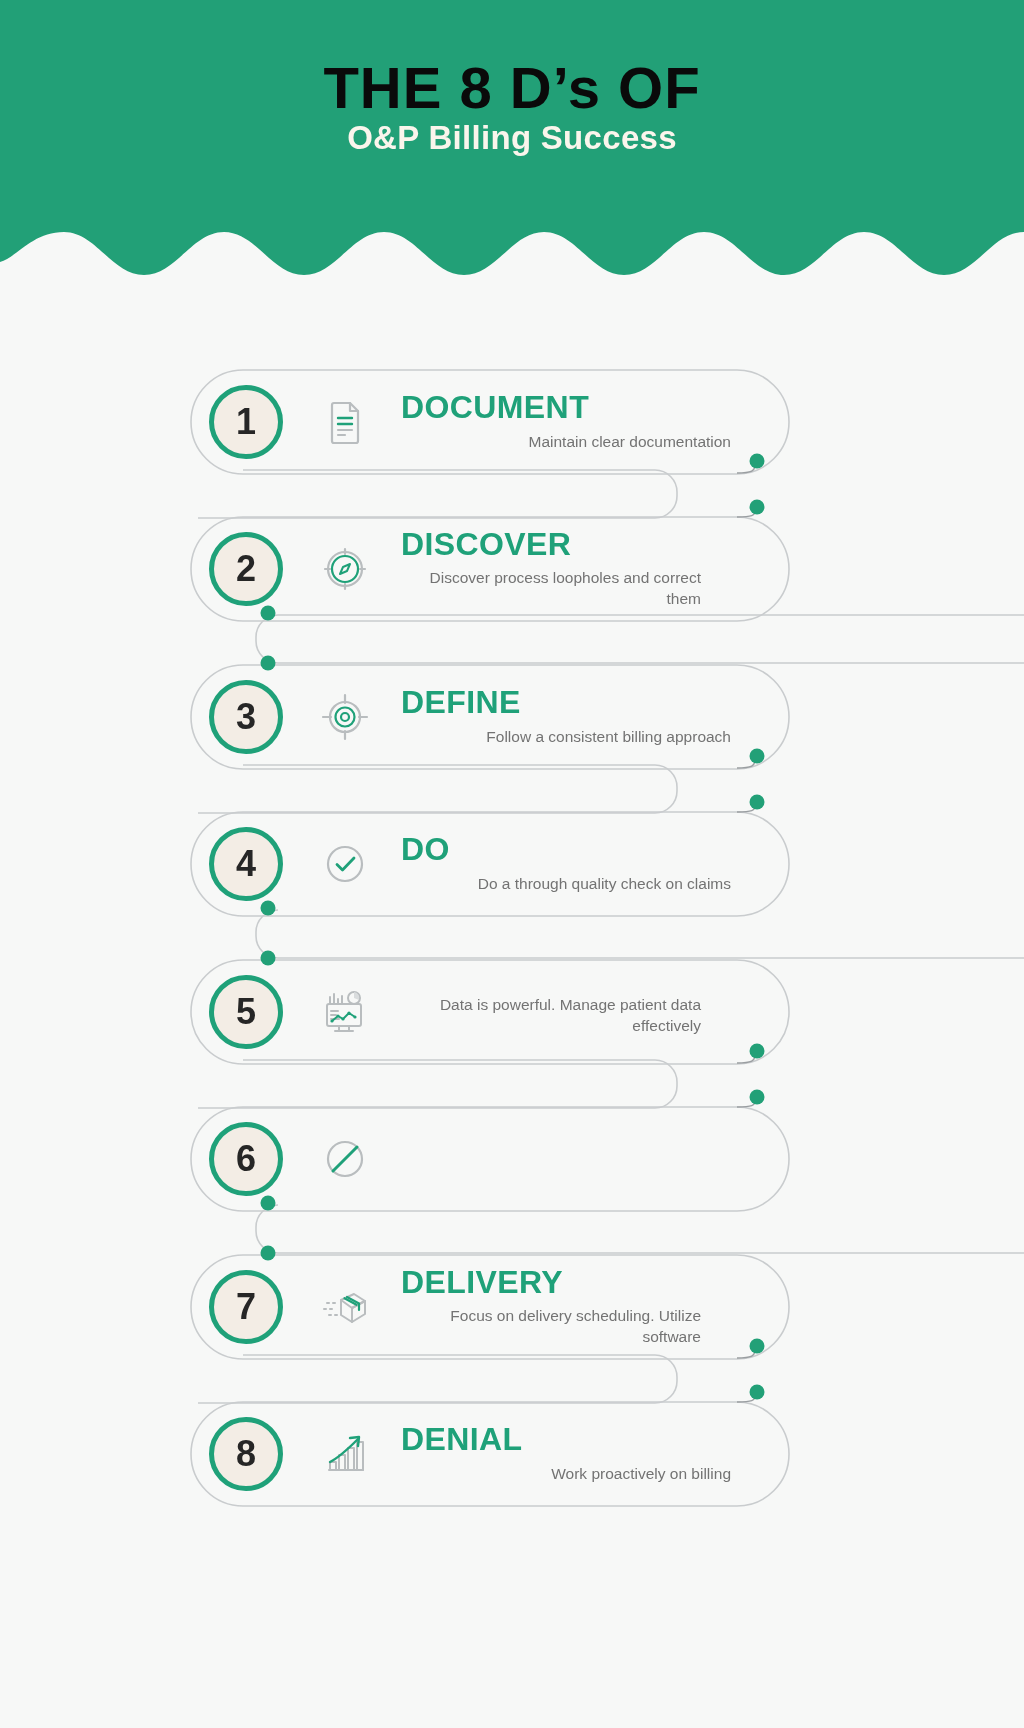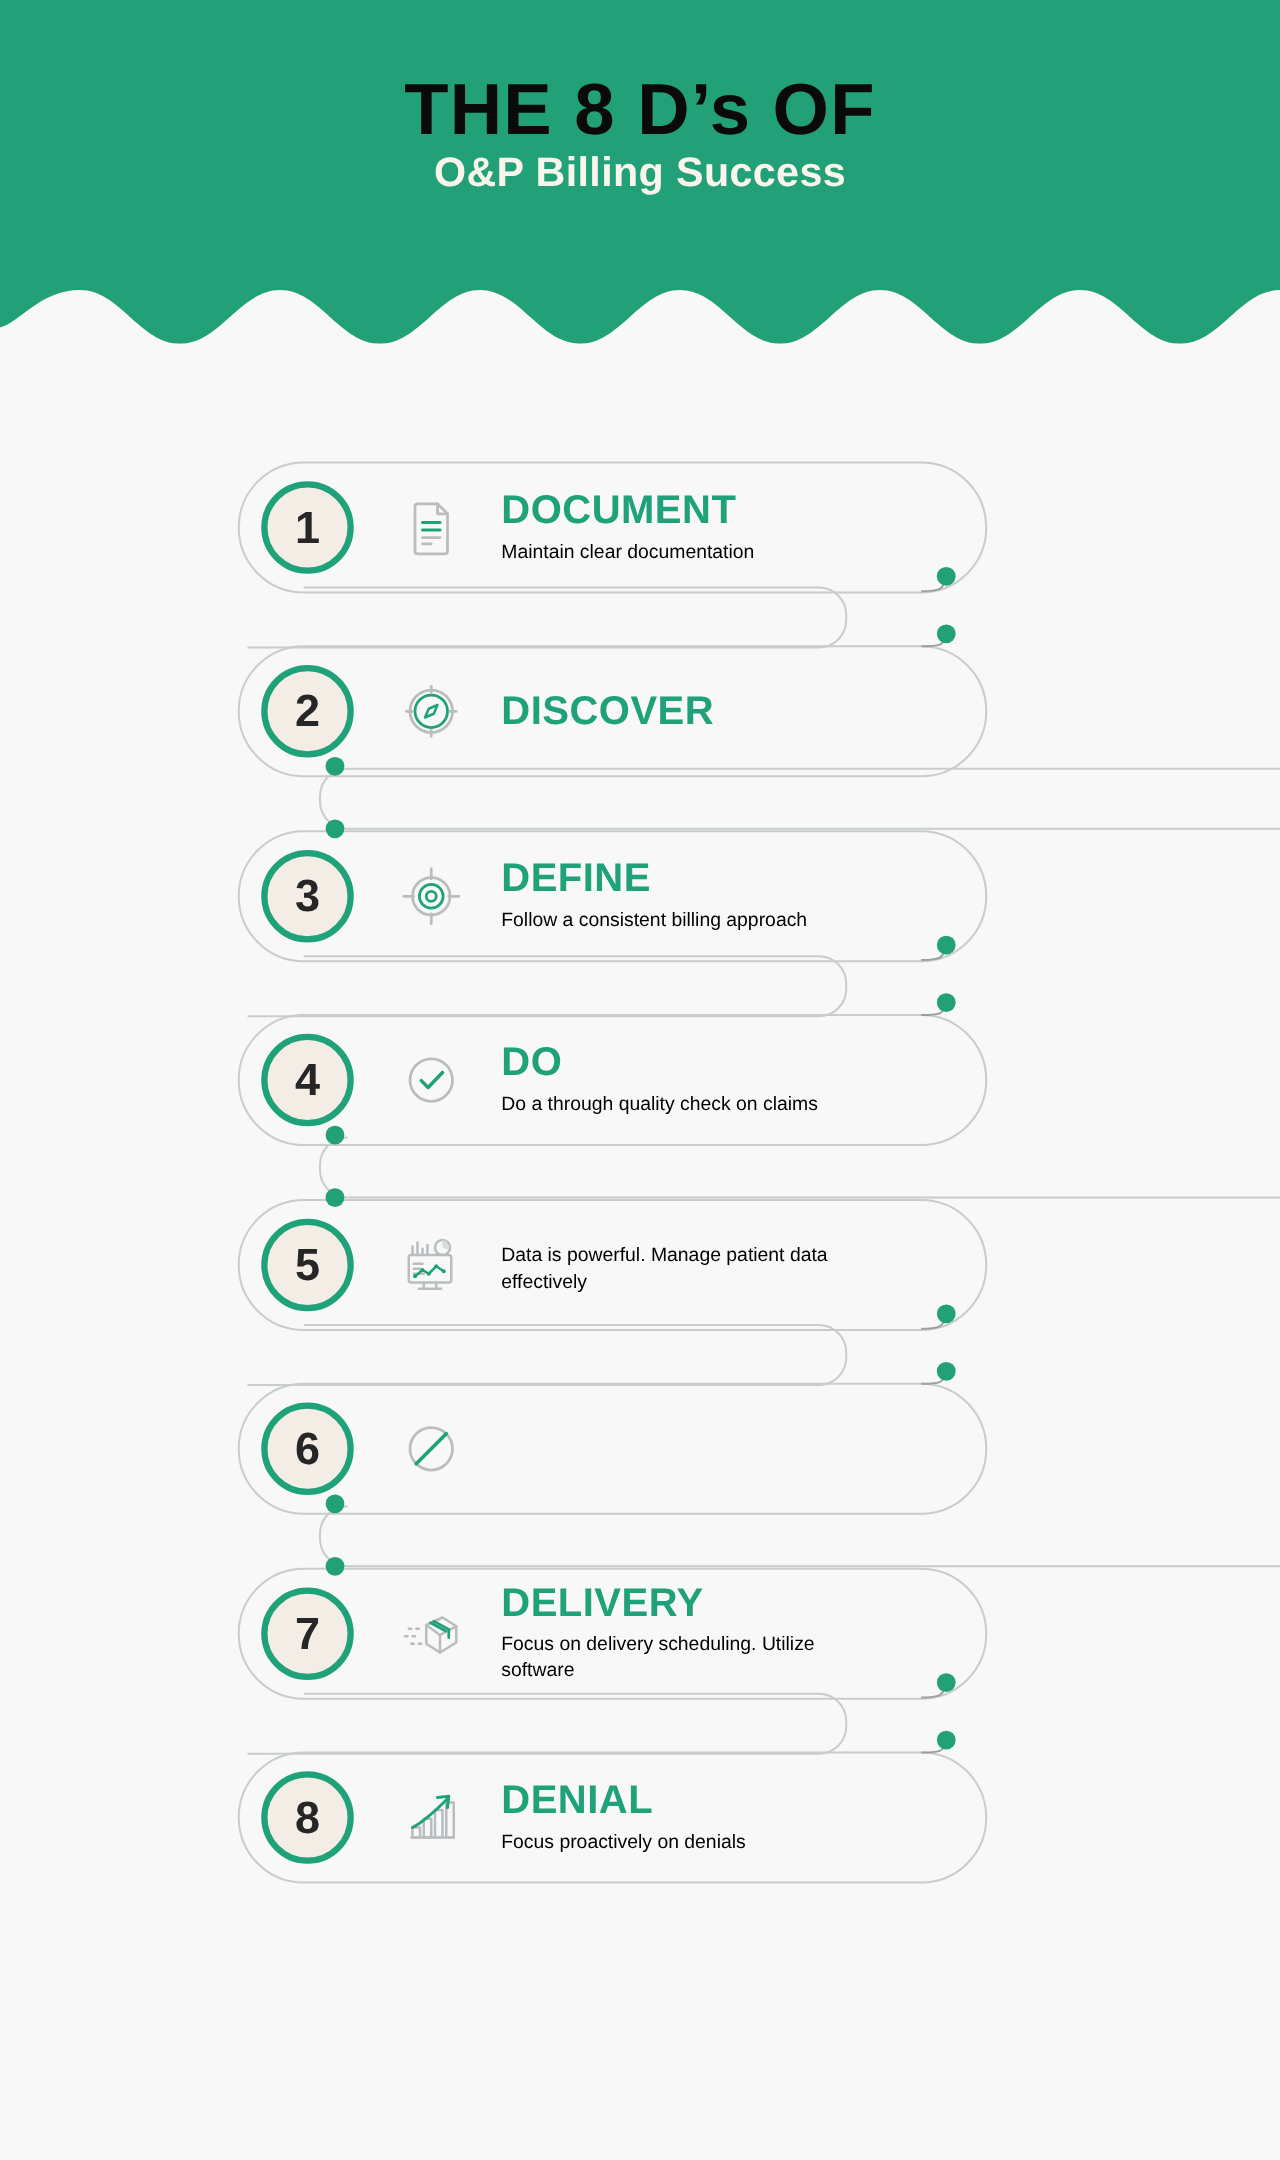--- a/index.html
+++ b/index.html
@@ -64,23 +64,24 @@
   }
   .step-icon svg { width:48px; height:48px; display:block; }
   .step-text { margin-left:30px; flex:1 1 auto; }
   .step-title {
     font-size:32px; font-weight:bold; color:#1FA179;
     letter-spacing:0.4px; line-height:1.05;
     font-family:"Liberation Sans", sans-serif;
   }
   .step-desc {
     margin-top:7px;
-    font-size:15.5px; color:#000000; line-height:1.35;
+    font-size:15.5px; color:#737373; line-height:1.35;
     font-family:"Liberation Sans", sans-serif;
     max-width:300px;
+    text-align:right;
   }
   .step-desc.wide { max-width:330px; }
 </style>
 </head>
 <body>
 
 <div id="page">
 
   <div class="header">
     <svg class="header-bg" viewBox="0 0 1024 275" preserveAspectRatio="none">
@@ -202,20 +203,21 @@
       <div class="step-icon">
         <svg viewBox="0 0 48 48" fill="none" stroke="#B9BDBF" stroke-width="2.2" stroke-linecap="round" stroke-linejoin="round">
           <circle cx="24" cy="24" r="17"></circle>
           <circle cx="24" cy="24" r="13" stroke="#1FA179"></circle>
           <path d="M24 4 v5 M24 39 v5 M4 24 h5 M39 24 h5"></path>
           <path d="M29 19 L26 26 L19 29 L22 22 Z" stroke="#1FA179" stroke-width="2"></path>
         </svg>
       </div>
       <div class="step-text">
         <div class="step-title">DISCOVER</div>
+        <div class="step-desc">Discover process loopholes and correct them</div>
       </div>
     </div>
 
     <div class="card" style="left:191px; top:320px; width:598px;">
       <div class="badge">
         <span class="badge-num">3</span>
       </div>
       <div class="step-icon">
         <svg viewBox="0 0 48 48" fill="none" stroke="#B9BDBF" stroke-width="2.2" stroke-linecap="round" stroke-linejoin="round">
           <circle cx="24" cy="24" r="15"></circle>
@@ -313,18 +315,18 @@
           <rect x="9" y="32" width="6" height="8"></rect>
           <rect x="18" y="25" width="6" height="15"></rect>
           <rect x="27" y="18" width="6" height="22"></rect>
           <rect x="36" y="12" width="6" height="28"></rect>
           <path d="M9 32 C17 28 26 20 37 9" stroke="#1FA179" stroke-width="2.4"></path>
           <path d="M29 8 L38 7 L37 16" stroke="#1FA179" stroke-width="2.4"></path>
         </svg>
       </div>
       <div class="step-text">
         <div class="step-title">DENIAL</div>
-        <div class="step-desc wide">Focus proactively on denials</div>
+        <div class="step-desc wide">Work proactively on billing</div>
       </div>
     </div>
 
   </div>
 </div>
 
 </body></html>

